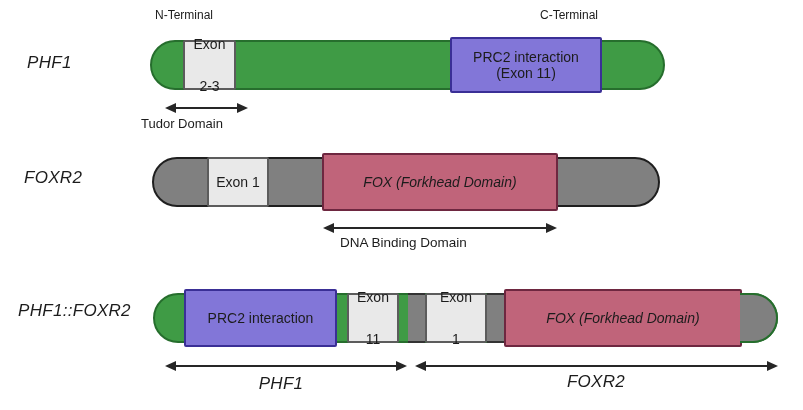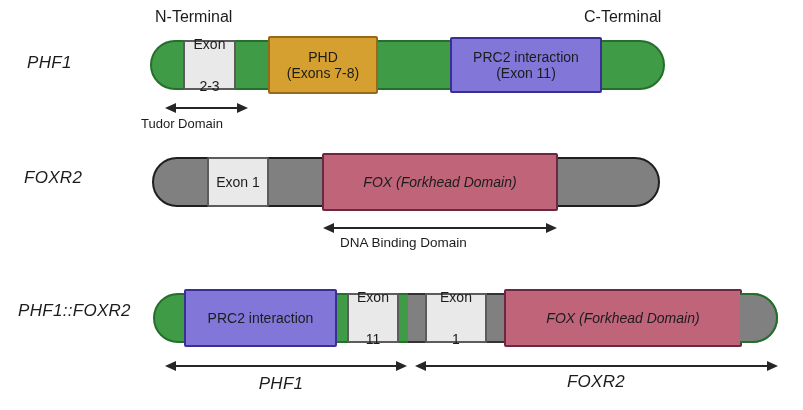--- a/index.html
+++ b/index.html
@@ -1,20 +1,20 @@
 <!DOCTYPE html>
 <html style="--green: #3f9b45; --greenBorder: #266e2d; --gray: #808080; --grayBorder: #1f1f1f; --lightBox: #e9e9e9; --lightBoxBorder: #5c5c5c; --orange: #d5a02f; --orangeBorder: #96691b; --purple: #8276d8; --purpleBorder: #3a2f96; --pink: #c0647a; --pinkBorder: #6e2740;"><head>
 <meta charset="utf-8">
 <style>
   html,body{margin:0;padding:0;background:#ffffff;}
   body{font-family:"Liberation Sans","DejaVu Sans",sans-serif;color:#1c1c1c;}
   #canvas{position:relative;width:803px;height:410px;background:#fff;overflow:hidden;}
 
   .gene-label{position:absolute;font-style:italic;font-size:17px;letter-spacing:.3px;white-space:nowrap;}
-  .terminal-label{position:absolute;font-size:16px;white-space:nowrap;}
+  .terminal-label{position:absolute;font-size:12px;white-space:nowrap;}
 
   .capsule{position:absolute;height:50px;border-radius:25px;box-sizing:border-box;}
   .capsule.green{background:var(--green,#3f9b45);border:2px solid var(--greenBorder,#266e2d);}
   .capsule.gray{background:var(--gray,#808080);border:2px solid var(--grayBorder,#1f1f1f);}
 
   .seg{position:absolute;box-sizing:border-box;display:flex;flex-direction:column;justify-content:center;align-items:center;text-align:center;font-size:14px;line-height:1.15;}
   .exon{background:var(--lightBox,#e9e9e9);border:2px solid var(--lightBoxBorder,#5c5c5c);border-radius:2px;gap:26px;}
   .domainbox{border-radius:2px;}
   .phd{background:var(--orange,#d5a02f);border:2px solid var(--orangeBorder,#96691b);}
   .prc2{background:var(--purple,#8276d8);border:2px solid var(--purpleBorder,#3a2f96);}
@@ -29,35 +29,31 @@
 
   .annot{position:absolute;font-size:13px;text-align:left;white-space:nowrap;}
   .span-label{position:absolute;font-style:italic;font-size:17px;text-align:center;white-space:nowrap;letter-spacing:.3px;}
 </style>
 </head>
 <body>
 
 <div id="canvas">
 
   <div class="terminal-label" style="left:155px;top:8px;">N-Terminal</div>
-  <div class="terminal-label" style="left:584px;top:8px;">C-Terminal</div>
+  <div class="terminal-label" style="left:540px;top:8px;">C-Terminal</div>
 
   <div class="gene-label" style="left:27px;top:53px;">PHF1</div>
 
   <div class="capsule green" style="left:150px;top:40px;width:515px;"></div>
 
   <div class="seg exon" style="left:183px;top:40px;width:53px;height:50px;">
     <span>Exon</span>
     <span>2-3</span>
   </div>
 
-  <div class="seg domainbox phd" style="left:268px;top:36px;width:110px;height:58px;">
-    <span>PHD</span>
-    <span>(Exons 7-8)</span>
-  </div>
 
   <div class="seg domainbox prc2" style="left:450px;top:37px;width:152px;height:56px;">
     <span>PRC2 interaction</span>
     <span>(Exon 11)</span>
   </div>
 
   <div class="dblarrow" style="left:165px;top:102px;width:83px;">
       <div class="line"></div>
     </div>
   <div class="annot" style="left:141px;top:116px;width:132px;">Tudor Domain</div>

